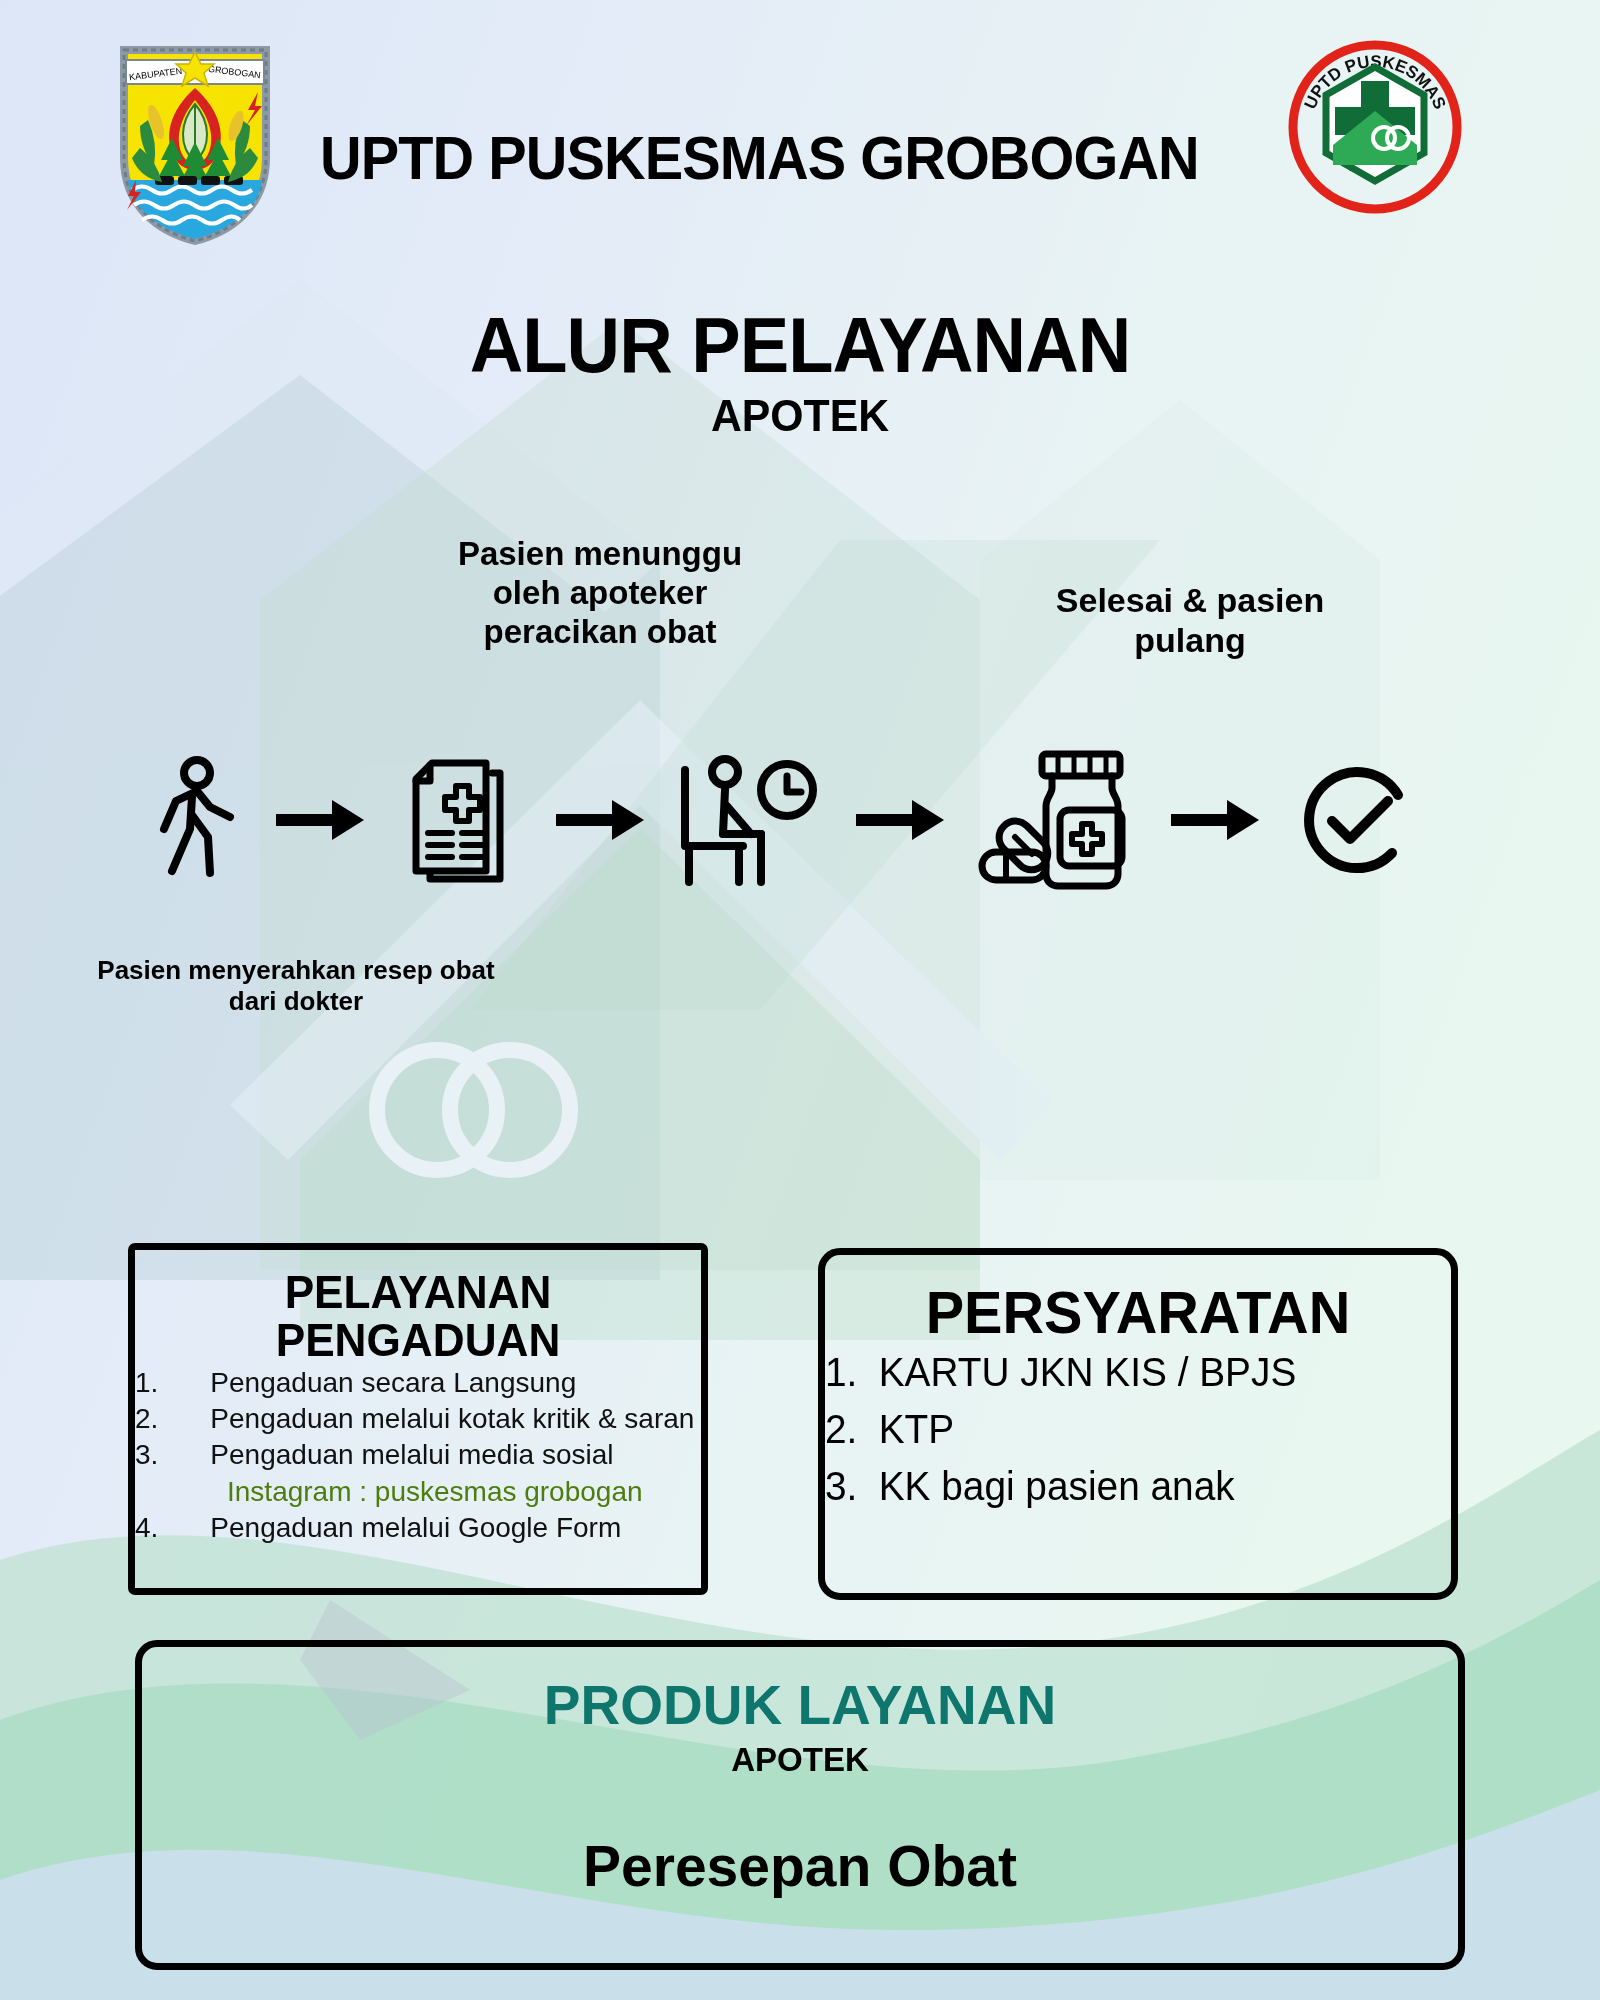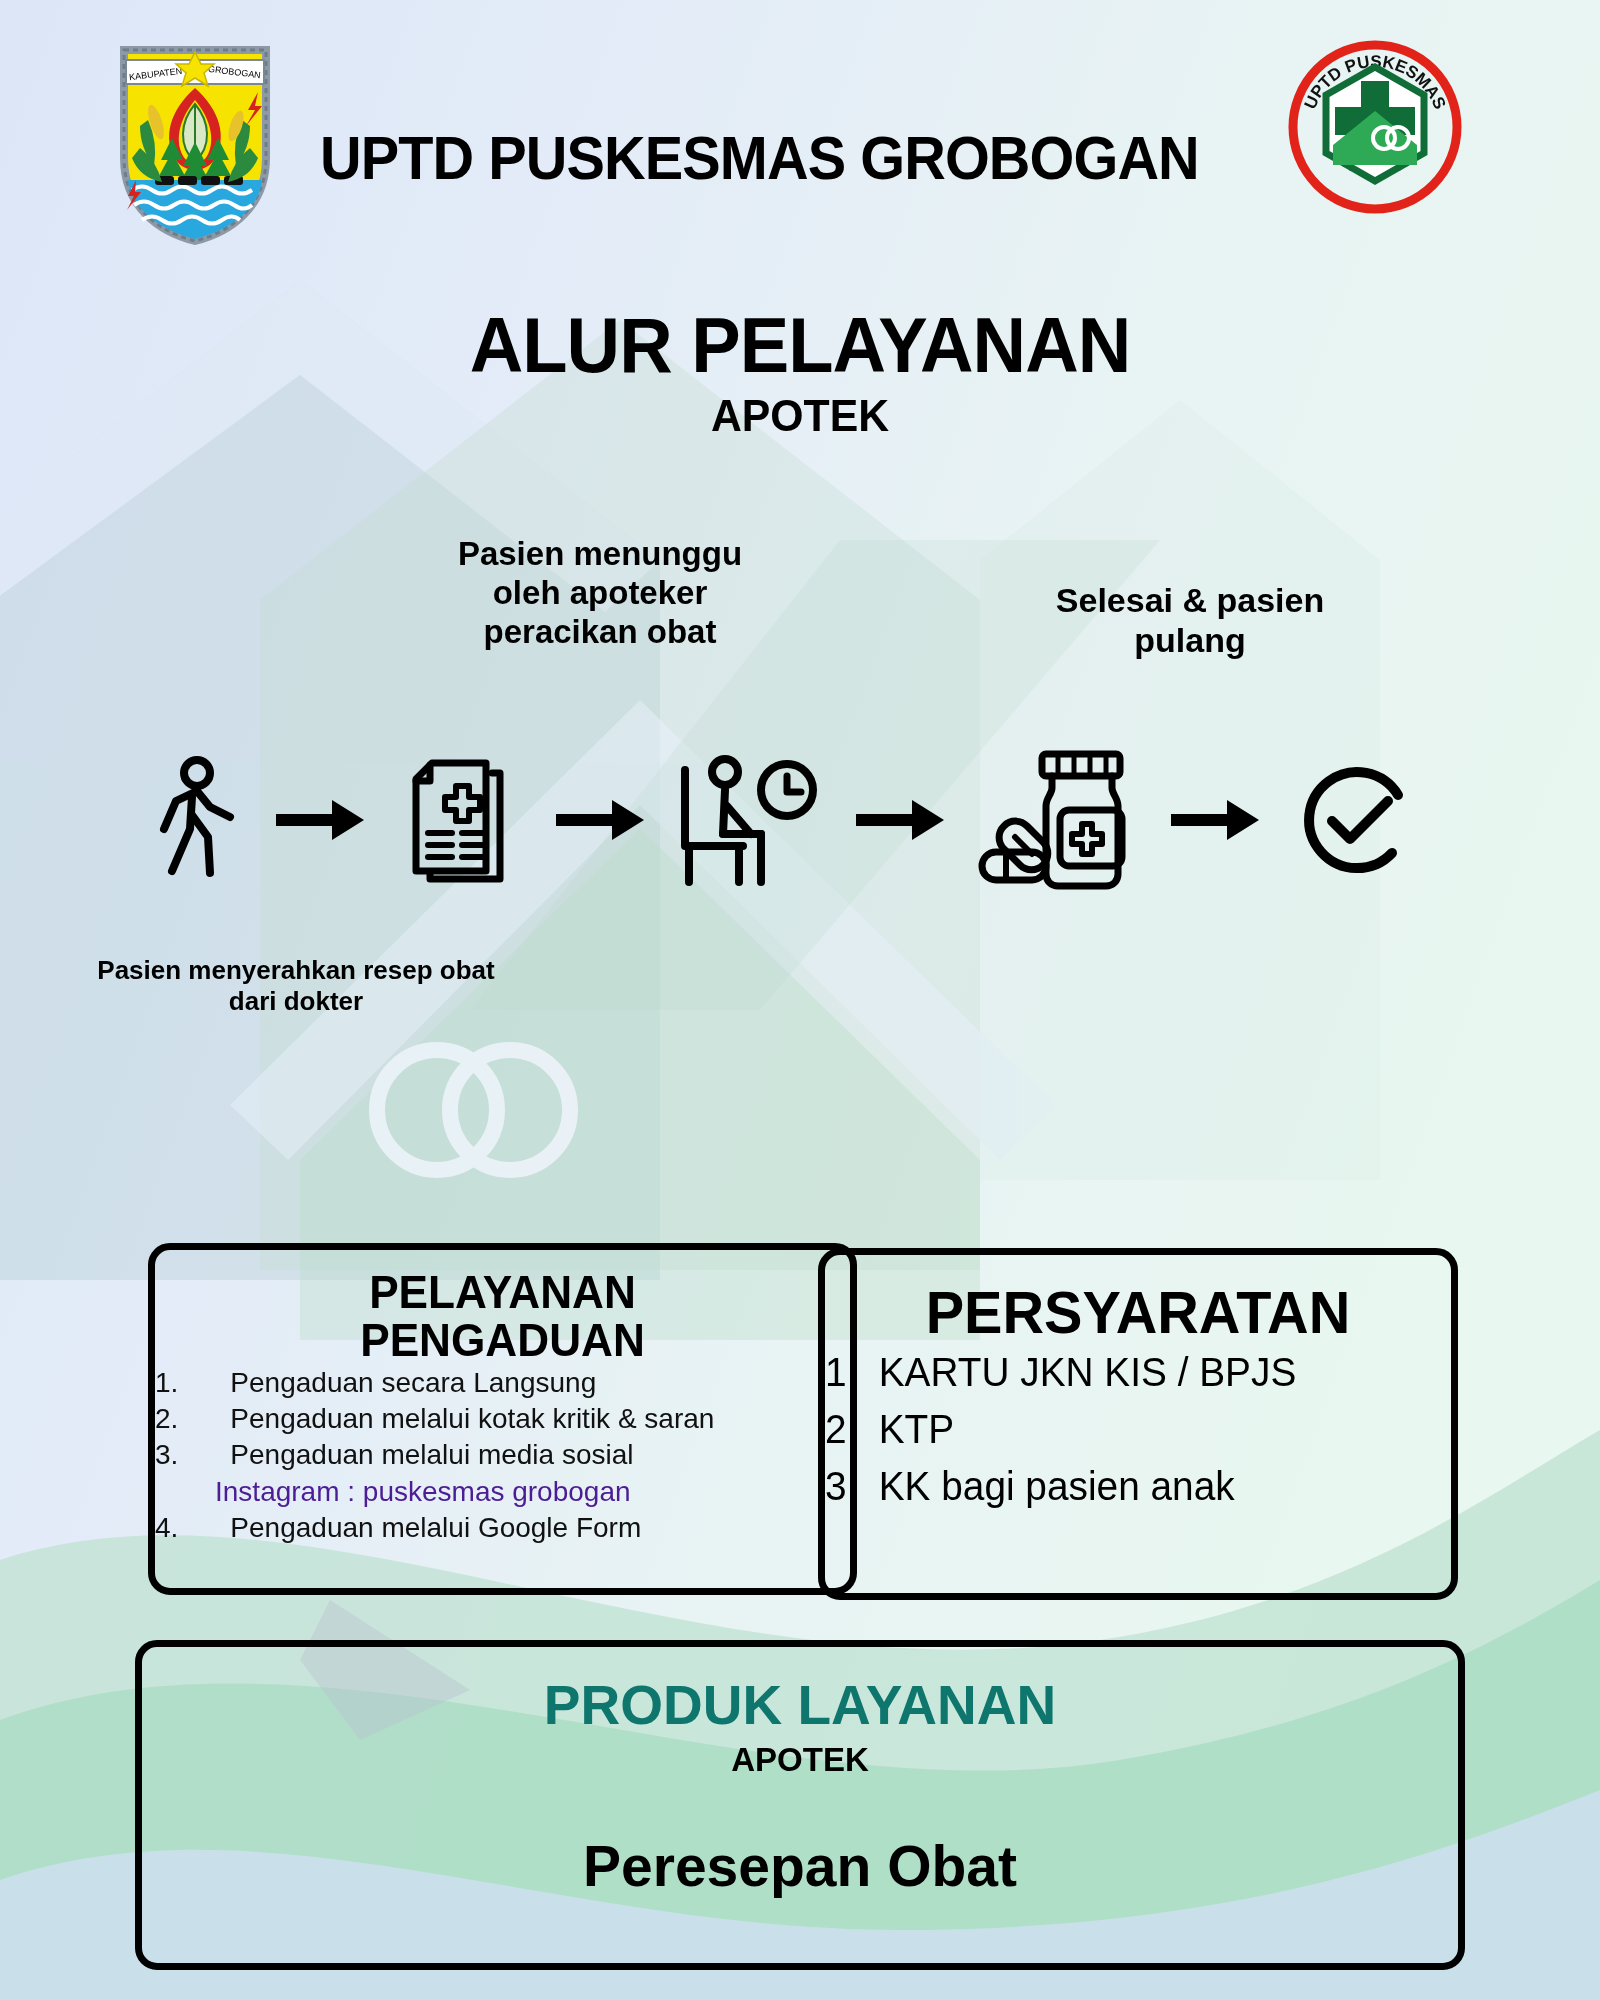--- a/index.html
+++ b/index.html
@@ -51,40 +51,40 @@
   .n2{left:385px;width:150px;}
   .a2{left:545px;width:110px;}
   .n3{left:655px;width:180px;}
   .a3{left:845px;width:110px;}
   .n4{left:960px;width:180px;}
   .a4{left:1160px;width:110px;}
   .n5{left:1280px;width:150px;}
 
   
   .box{position:absolute;border:7px solid #000;border-radius:22px;box-sizing:border-box;}
-  .box-pengaduan{left:148px;top:1243px;width:709px;height:352px;}
+  .box-pengaduan{left:128px;top:1243px;width:580px;height:352px;border-radius:7px;}
   .box-persyaratan{left:818px;top:1248px;width:640px;height:352px;}
   .box-produk{left:135px;top:1640px;width:1330px;height:330px;}
 
   .bx-title{
     text-align:center;font-weight:700;color:#000;line-height:1.05;
     font-family:"Liberation Sans Narrow","Liberation Sans",sans-serif;
   }
   .pengaduan-title{font-size:46px;padding-top:18px;transform:scaleX(.96);}
   .persyaratan-title{font-size:60px;padding-top:26px;transform:scaleX(.96);}
 
   ol.plain{list-style:none;margin:0;padding:0;}
   .pengaduan-list{margin:6px 0 0 0;padding:0 18px 0 26px;}
   .pengaduan-list li{
     font-size:28px;color:#111;line-height:1.30;
     display:flex;gap:8px;align-items:flex-start;
   }
   .pengaduan-list li .num{flex:0 0 auto;}
   .pengaduan-list li .txt{flex:1 1 auto;margin-left:44px;}
-  .sub-line{font-size:28px;color:#4c1d95;line-height:1.30;padding-left:60px;}
+  .sub-line{font-size:28px;color:#4d7c0f;line-height:1.30;padding-left:60px;margin-left:32px;}
 
   .persyaratan-list{margin:22px 0 0 0;padding:0 0 0 62px;}
   .persyaratan-list li{
     font-size:40px;color:#000;line-height:1.42;display:flex;gap:22px;
     font-family:"Liberation Sans Narrow","Liberation Sans",sans-serif;
     transform:scaleX(.97);transform-origin:left center;
   }
 
   .produk-title{
     text-align:center;font-size:55px;font-weight:700;color:#0f766e;

